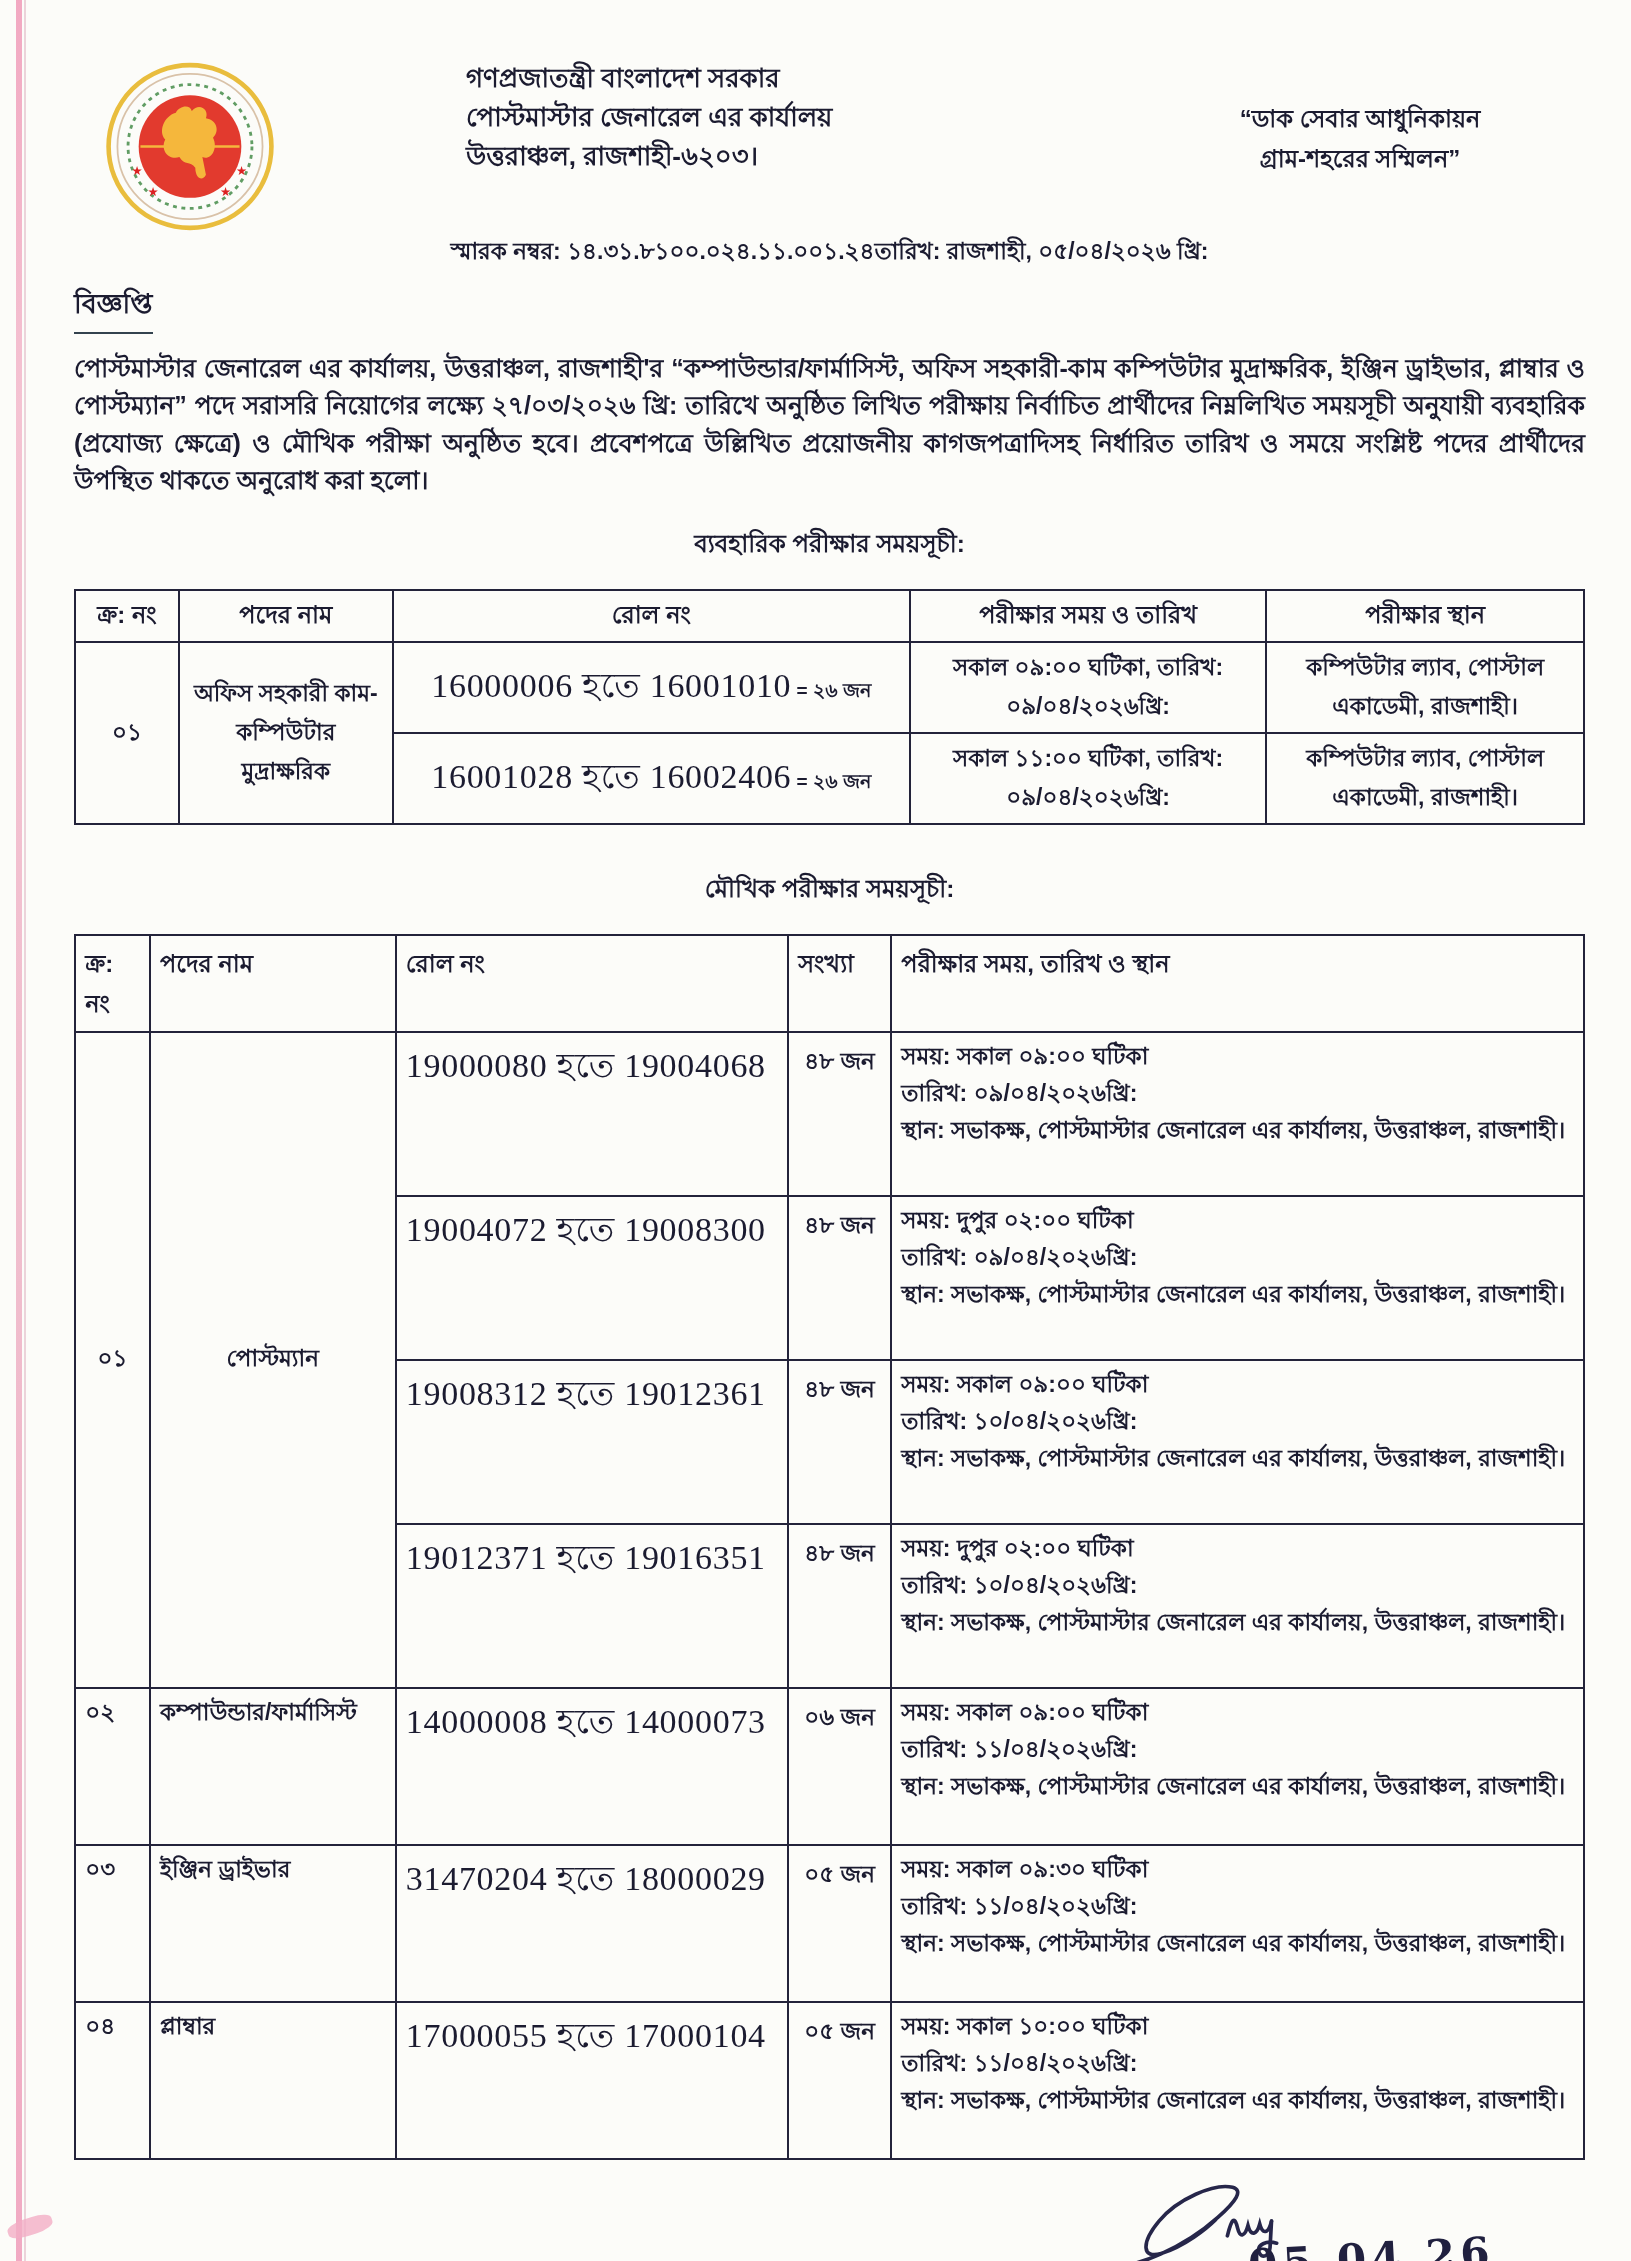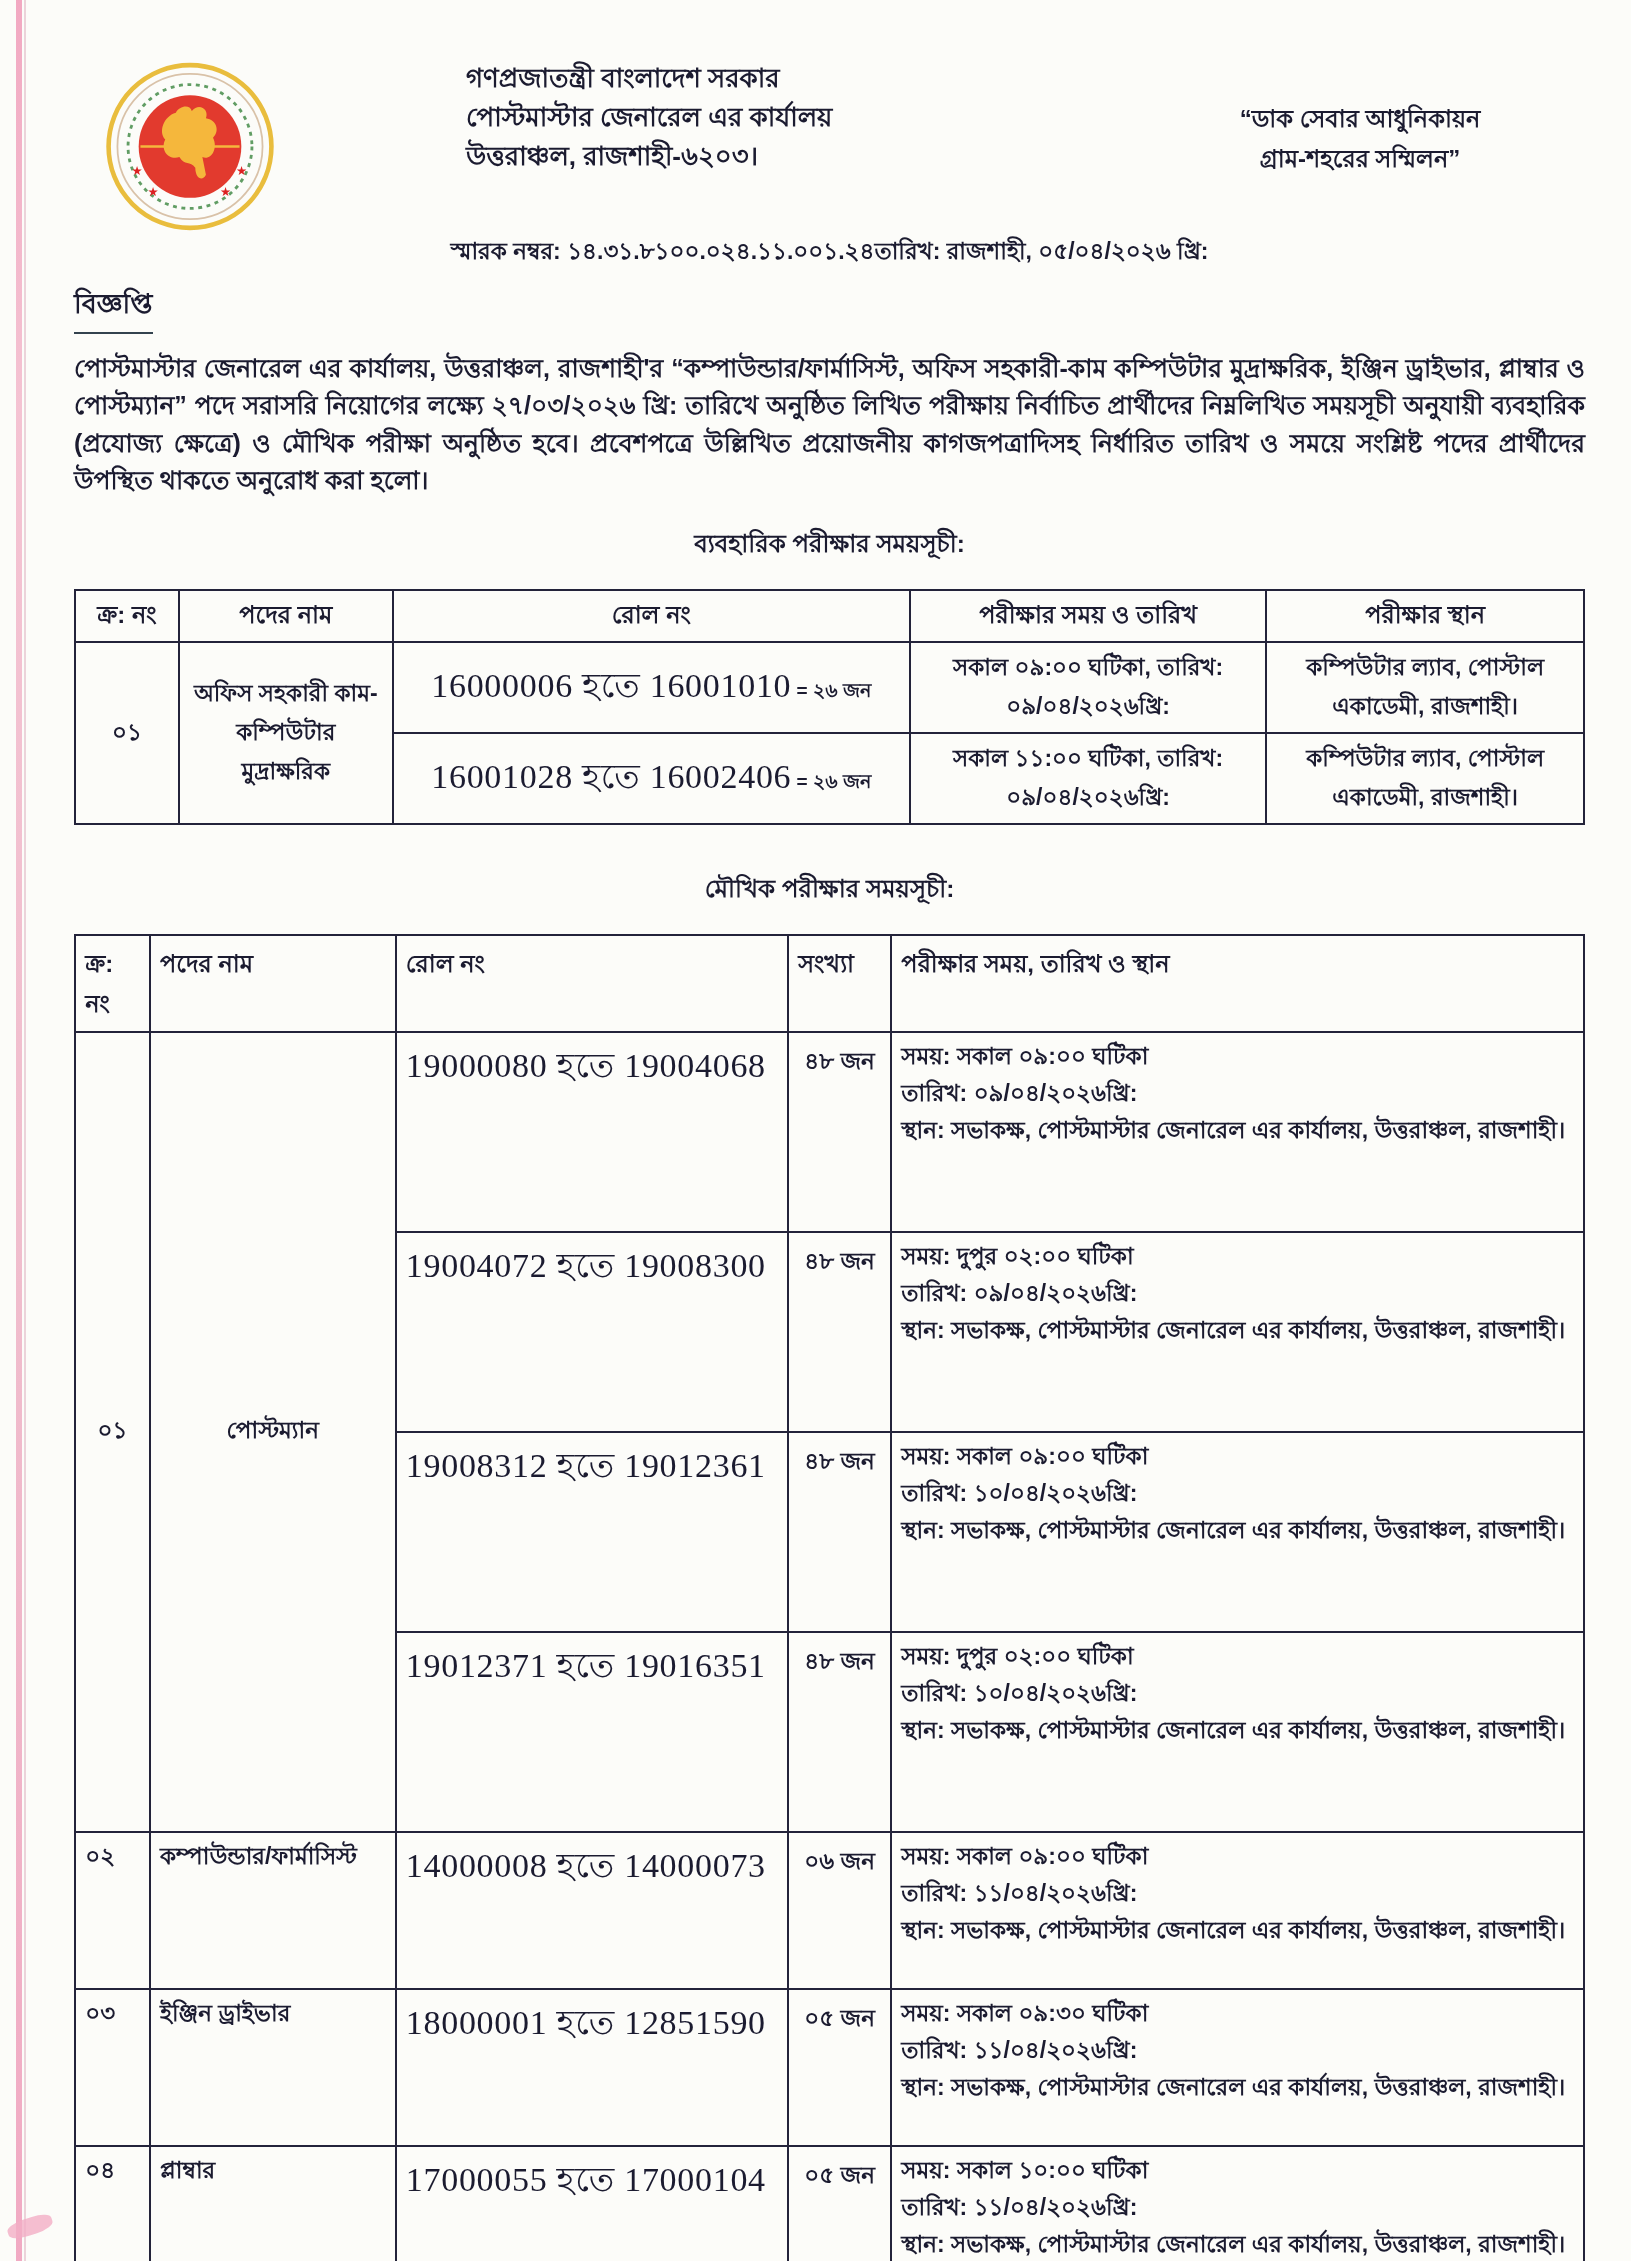--- a/index.html
+++ b/index.html
@@ -63,21 +63,21 @@
   .t2 th{text-align:left;vertical-align:top;height:86px;padding-top:9.2px;}
   .t2 td{vertical-align:top;font-size:23px;font-weight:700;}
   .t2 td.cell-serial-mid,.t2 td.cell-post-mid{vertical-align:middle;text-align:center;}
   .t2 td.cell-serial-top{vertical-align:top;text-align:left;}
   .t2 td.cell-post-top{vertical-align:top;text-align:left;}
   .t2 td.cell-roll{padding-top:6.6px;}
   .t2 td.cell-count{text-align:center;padding-top:10.6px;}
   .t2 td.cell-details{font-weight:600;}
   .t2 .details div{line-height:1.62;}
   .t2 .details .venue{text-align:justify;}
-  .t2 tr.row-tall td{height:200px;}
+  .t2 tr.row-tall td{height:164px;}
   .t2 tr.row-med td{height:157px;}
 
   
   .sig-block{width:581px;margin:17px 13.2px 0 auto;text-align:center;}
   .sig-art{position:relative;height:139px;}
   .sig-svg{position:absolute;left:92px;top:0;width:277px;height:125px;}
   .sig-date{position:absolute;left:257px;top:57px;font-family:"DejaVu Serif","Liberation Serif",serif;
     font-size:42px;font-weight:600;color:#20203f;letter-spacing:5.3px;transform:rotate(-3deg);}
   .sig-line{font-size:24px;font-weight:600;line-height:1.68;}
 </style>
@@ -233,21 +233,21 @@
             <div>সময়: সকাল ০৯:০০ ঘটিকা</div>
             <div>তারিখ: ১১/০৪/২০২৬খ্রি:</div>
             <div class="venue">স্থান: সভাকক্ষ, পোস্টমাস্টার জেনারেল এর কার্যালয়, উত্তরাঞ্চল, রাজশাহী।</div>
           </div>
         </td>
       </tr>
 
       <tr class="row-med">
         <td class="cell-serial-top">০৩</td>
         <td class="cell-post-top">ইঞ্জিন ড্রাইভার</td>
-        <td class="cell-roll"><span class="roll-num">18000001 হতে 12851590</span></td>
+        <td class="cell-roll"><span class="roll-num">31470204 হতে 18000029</span></td>
         <td class="cell-count">০৫ জন</td>
         <td class="cell-details">
           <div class="details">
             <div>সময়: সকাল ০৯:৩০ ঘটিকা</div>
             <div>তারিখ: ১১/০৪/২০২৬খ্রি:</div>
             <div class="venue">স্থান: সভাকক্ষ, পোস্টমাস্টার জেনারেল এর কার্যালয়, উত্তরাঞ্চল, রাজশাহী।</div>
           </div>
         </td>
       </tr>
 

